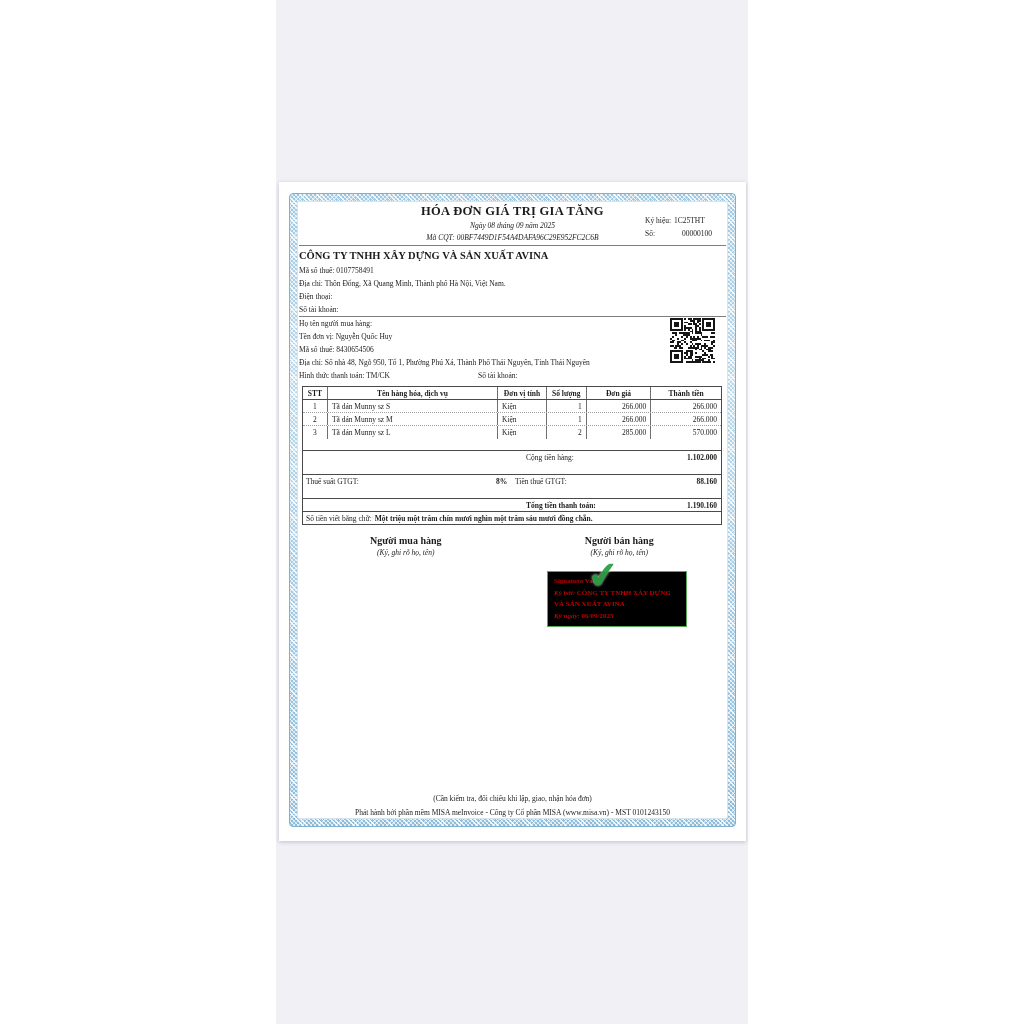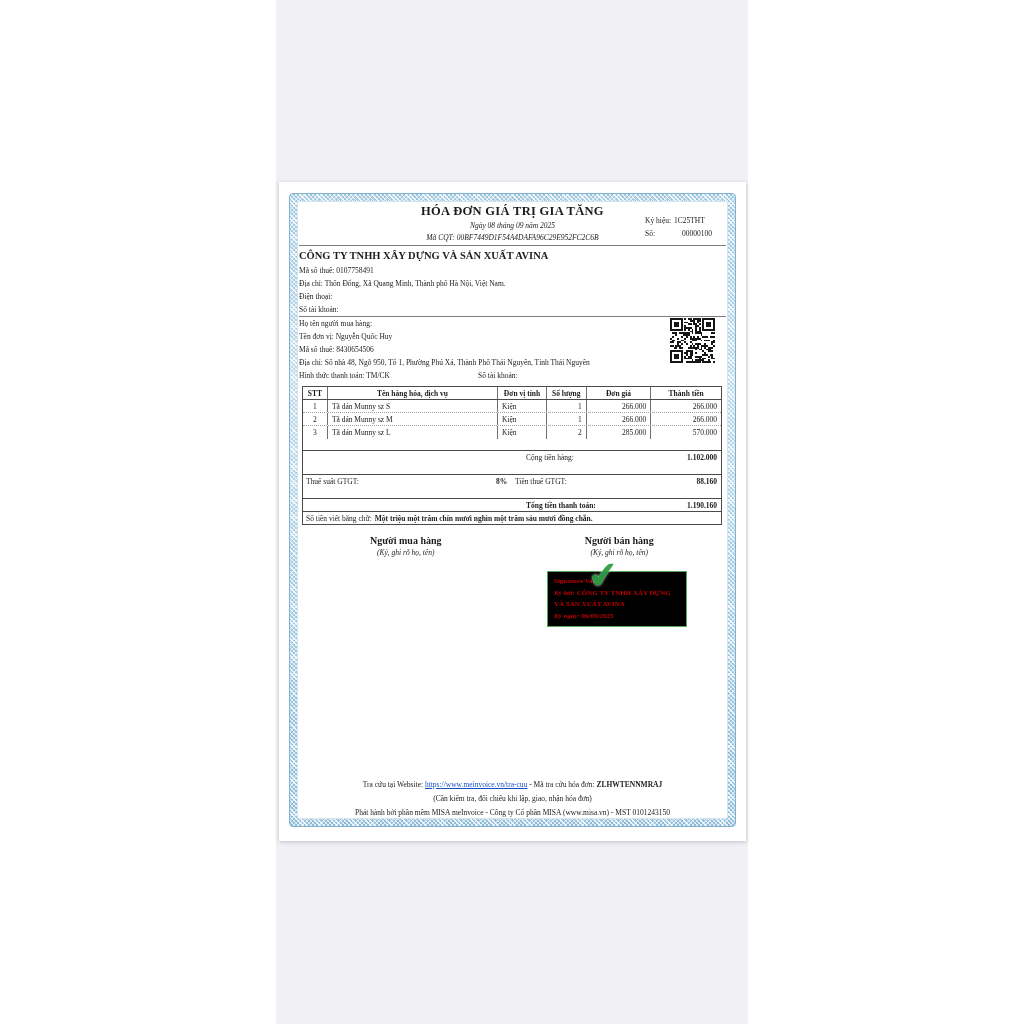--- a/index.html
+++ b/index.html
@@ -507,24 +507,18 @@
     </div>
 
     <div class="stamp">
       <div class="sv">Signature Valid</div>
       <div><span class="it-b">Ký bởi:</span> <span class="b">CÔNG TY TNHH XÂY DỰNG VÀ SẢN XUẤT AVINA</span></div>
       <div><span class="it-b">Ký ngày:</span> <span class="b">06/09/2025</span></div>
       <div class="check">✔</div>
     </div>
 
     <div class="footer">
-      <div>
-        <span>Tra cứu tại Website:</span>
-        <span class="link">https://www.meinvoice.vn/tra-cuu</span>
-        <span>- Mã tra cứu hóa đơn:</span>
-        <span class="b">ZLHWTENNMRAJ</span>
-      </div>
       <div>(Cần kiểm tra, đối chiếu khi lập, giao, nhận hóa đơn)</div>
       <div>Phát hành bởi phần mềm MISA meInvoice - Công ty Cổ phần MISA (www.misa.vn) - MST 0101243150</div>
     </div>
 
   </div>
 </div>
 
 </body></html>

